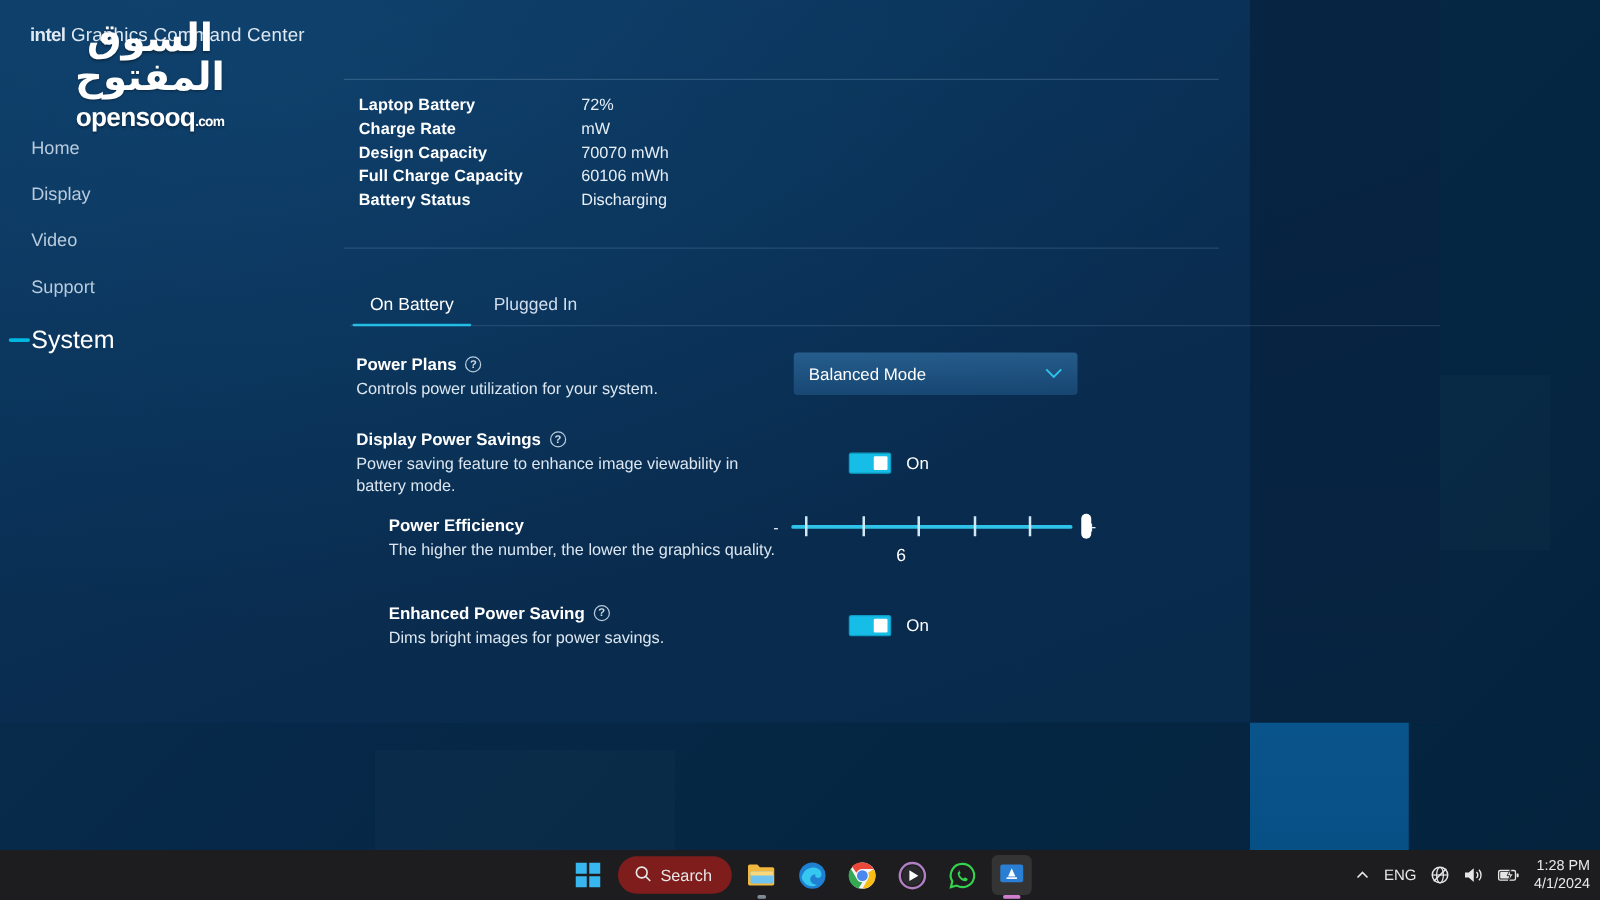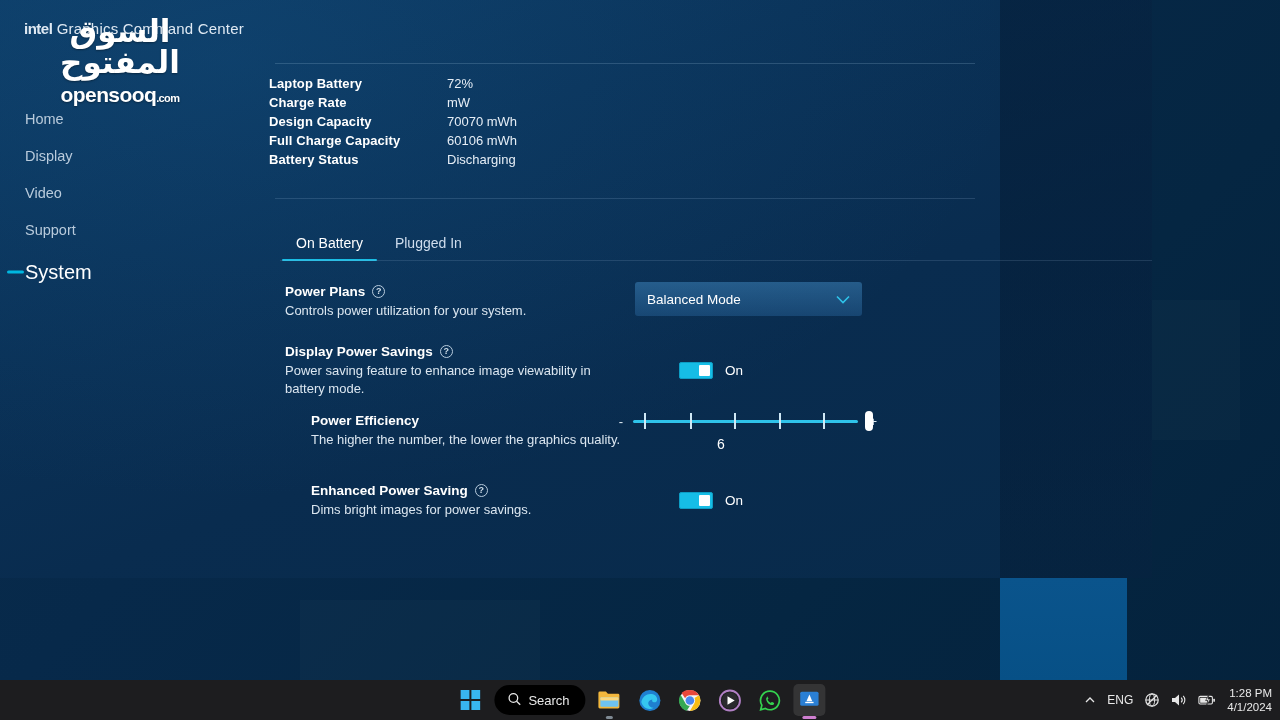--- a/index.html
+++ b/index.html
@@ -88,21 +88,21 @@
   .tab.active::after {
     content:""; position:absolute; left:3px; right:3px; bottom:-5px; height:2.5px;
     background:#19bde4; border-radius:2px;
   }
   .tabs-rule {
     position:absolute; left:25px; top:63px; width:700px; height:1px;
     background:rgba(160,195,225,0.22);
   }
 
   
-  .batt-table { position:absolute; left:19px; top:74px; font-size:13px; }
+  .batt-table { position:absolute; left:37px; top:74px; font-size:13px; }
   .batt-row { display:flex; height:19px; align-items:center; }
   .batt-key { width:178px; font-weight:700; color:#ffffff; letter-spacing:0.1px; }
   .batt-val { color:#e6eef6; }
   .batt-rule {
     position:absolute; left:25px; top:198px; width:700px; height:1px;
     background:rgba(160,195,225,0.18);
   }
 
   
   .subtabs { position:absolute; left:30px; top:230px; display:flex; }
@@ -190,21 +190,21 @@
     width:32px; height:32px; display:flex; align-items:center; justify-content:center;
     border-radius:5px; position:relative; cursor:default;
   }
   .tb-ico.active { background:rgba(255,255,255,0.10); }
   .tb-dot {
     position:absolute; bottom:-3px; left:50%; transform:translateX(-50%);
     width:14px; height:3px; border-radius:2px; background:#cf7fd0;
   }
   .tb-search {
     display:flex; align-items:center; gap:7px; height:30px;
-    background:#000000; border-radius:15px; padding:0 16px 0 13px;
+    background:#7f1d1d; border-radius:15px; padding:0 16px 0 13px;
     color:#e8e8e8; font-size:13px; cursor:default;
   }
   .tray {
     position:absolute; right:8px; display:flex; align-items:center; gap:11px;
     height:40px; color:#e9e9e9; font-size:12px;
   }
   .tray-ico { display:flex; align-items:center; justify-content:center; cursor:default; }
   .clock { text-align:right; line-height:14px; font-size:11.5px; cursor:default; }
 </style>
 </head>

